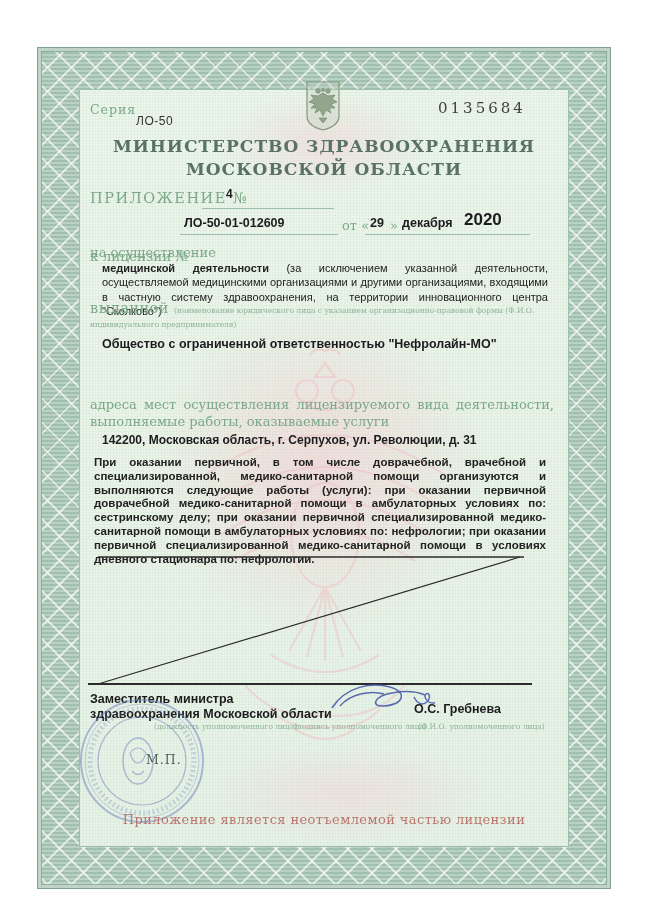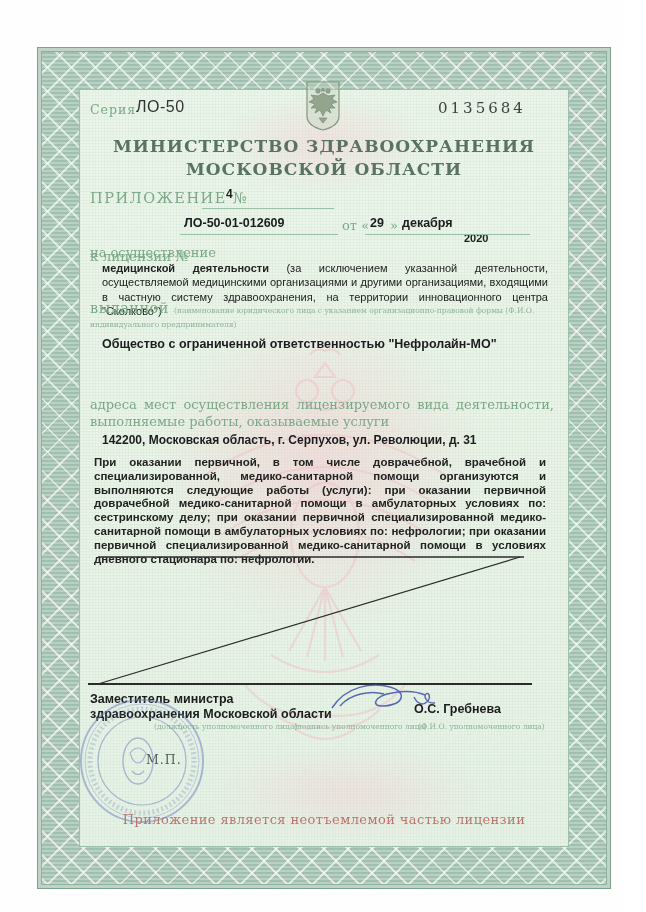--- a/index.html
+++ b/index.html
@@ -68,38 +68,38 @@
         <path d="M60 236 Q150 176 240 236"></path>
         <ellipse cx="150" cy="210" rx="34" ry="52"></ellipse>
         <path d="M150 262 l-36 64 M150 262 l-18 70 M150 262 l0 74 M150 262 l18 70 M150 262 l36 64"></path>
         <path d="M96 330 q54 34 108 0"></path>
         <path d="M70 360 q30 36 80 30 q50 6 80 -30 M95 384 q20 22 55 18 q35 4 55 -18"></path>
         <path d="M120 404 q30 20 60 0"></path>
       </g>
     </svg>
 
     <span class="abs green-label" style="left:10px;top:12px;font-size:12.5px;letter-spacing:1px;">Серия</span>
-    <span class="abs" style="left:56px;top:8px;font-family:'Liberation Sans',sans-serif;font-size:16px;color:#333;letter-spacing:.5px;text-align:right;">ЛО-50</span>
+    <span class="abs" style="left:56px;top:24px;font-family:'Liberation Sans',sans-serif;font-size:12px;color:#333;letter-spacing:.5px;text-align:right;">ЛО-50</span>
     <span class="abs" style="left:358px;top:9px;font-family:'DejaVu Serif',serif;font-size:15px;color:#404040;letter-spacing:3px;">0135684</span>
 
     <div class="abs title" style="top:46px;">МИНИСТЕРСТВО ЗДРАВООХРАНЕНИЯ</div>
     <div class="abs title" style="top:69px;text-align:center;">МОСКОВСКОЙ ОБЛАСТИ</div>
 
     <span class="abs green-label" style="left:10px;top:100px;font-size:14.5px;letter-spacing:1.5px;">ПРИЛОЖЕНИЕ  №</span>
     <span class="abs filled" style="left:146px;top:97px;font-size:12px;">4</span>
     <div class="abs underline" style="left:122px;top:118px;width:132px;"></div>
 
     <span class="abs green-label" style="left:10px;top:128px;font-size:13.5px;margin-top:30px;">к лицензии №</span>
     <span class="abs filled" style="left:104px;top:126px;font-size:12.5px;">ЛО-50-01-012609</span>
     <div class="abs underline" style="left:100px;top:144px;width:158px;"></div>
     <span class="abs green-label" style="left:262px;top:128px;font-size:13px;">от «</span>
     <span class="abs filled" style="left:290px;top:126px;font-size:12.5px;">29</span>
     <span class="abs green-label" style="left:310px;top:128px;font-size:13px;">»</span>
     <span class="abs filled" style="left:322px;top:126px;font-size:12.5px;">декабря</span>
-    <span class="abs filled" style="left:384px;top:142px;font-size:11px;">2020</span>
+    <span class="abs filled" style="left:384px;top:120px;font-size:17px;">2020</span>
     <div class="abs underline" style="left:285px;top:144px;width:165px;"></div>
 
     <span class="abs green-label" style="left:10px;top:155px;font-size:13px;">на осуществление</span>
     <div class="abs para last-left" style="left:22px;top:171px;width:446px;font-size:11px;line-height:14.3px;">
       <span style="font-weight:700;">медицинской деятельности</span>
       <span style="font-weight:500;">(за исключением указанной деятельности, осуществляемой медицинскими организациями и другими организациями, входящими в частную систему здравоохранения, на территории инновационного центра "Сколково")</span>
     </div>
 
     <div class="abs" style="left:10px;top:212px;width:460px;line-height:11px;">
       <span class="green-label" style="font-size:14.5px;letter-spacing:.5px;">выданной</span>

